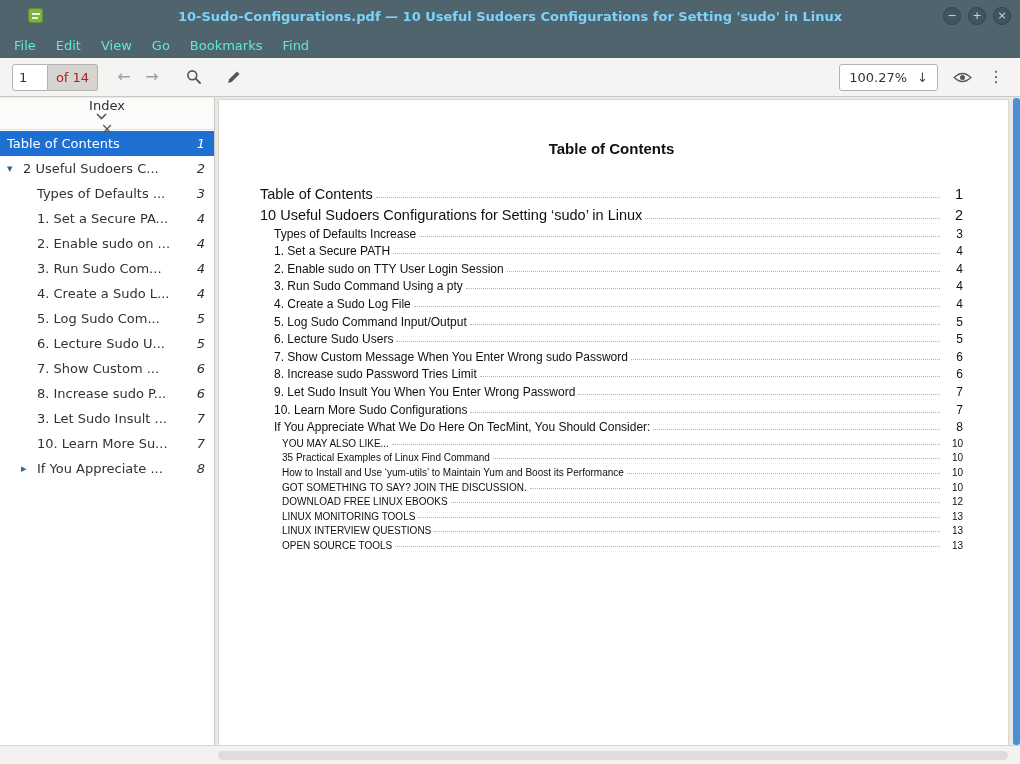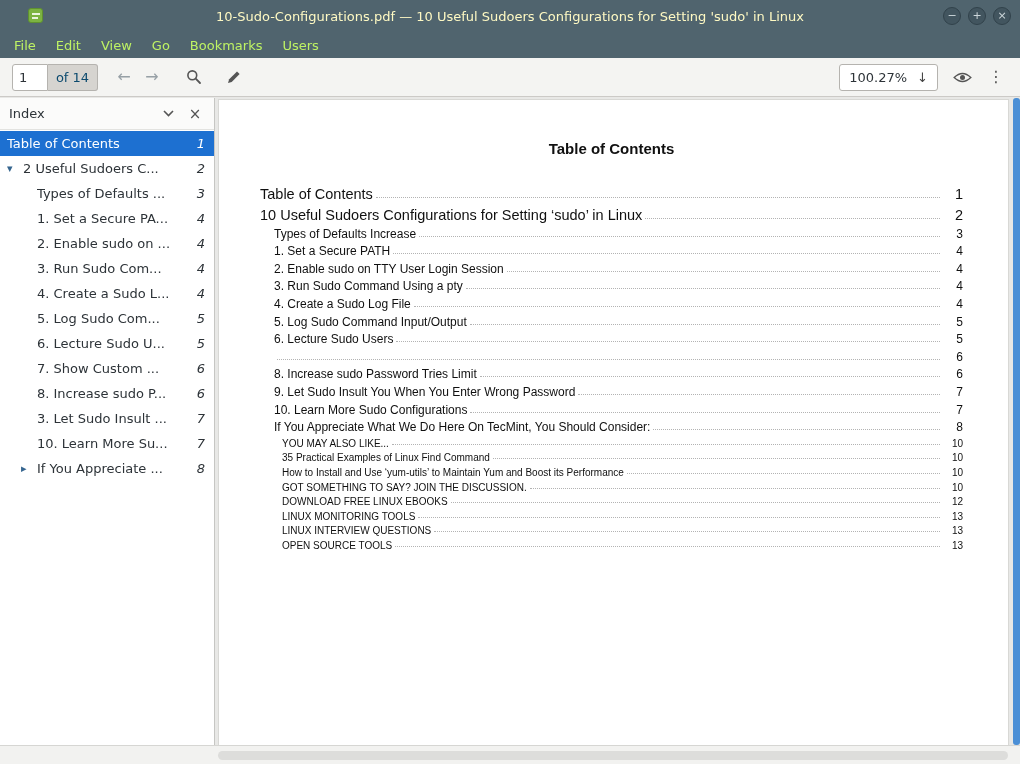--- a/index.html
+++ b/index.html
@@ -4,47 +4,47 @@
 <style>
   * { margin:0; padding:0; box-sizing:border-box; }
   html,body { width:1020px; height:764px; overflow:hidden; }
   body { position:relative; font-family:"DejaVu Sans", sans-serif; background:#e8e8e6; color:#2d3338; }
 
   
   .titlebar { position:absolute; top:0; left:0; right:0; height:32px; background:#50646e; display:flex; align-items:center; }
   .app-icon { position:absolute; left:28px; top:8px; width:15px; height:15px; background:#7cb342; border-radius:3px; border:1px solid #5f9130; }
   .app-icon::before { content:""; position:absolute; left:3px; top:4px; width:8px; height:2px; background:#eaf4df; }
   .app-icon::after  { content:""; position:absolute; left:3px; top:8px; width:6px; height:2px; background:#eaf4df; }
-  .win-title { flex:1; text-align:center; color:#fef9c3; font-weight:normal; font-size:13px; white-space:nowrap; overflow:hidden; }
+  .win-title { flex:1; text-align:center; color:#7dd3fc; font-weight:bold; font-size:13px; white-space:nowrap; overflow:hidden; }
   .win-controls { position:absolute; right:9px; top:7px; display:flex; gap:7px; }
   .win-btn { width:18px; height:18px; border-radius:50%; background:#42555f; border:1px solid #31424b; color:#cdd7db; font-size:11px; line-height:15px; text-align:center; cursor:default; }
 
   
   .menubar { position:absolute; top:32px; left:0; right:0; height:26px; background:#50646e; display:flex; align-items:stretch; padding-left:4px; }
-  .menu-item { color:#bef264; font-size:13px; padding:4px 10px; display:flex; align-items:center; }
+  .menu-item { color:#5eead4; font-size:13px; padding:4px 10px; display:flex; align-items:center; }
 
   
   .toolbar { position:absolute; top:58px; left:0; right:0; height:39px; background:#f4f4f2; border-bottom:1px solid #cccac7; display:flex; align-items:center; padding:0 12px; }
   .page-entry { display:flex; height:27px; }
   .page-input { width:36px; background:#ffffff; border:1px solid #b5b3af; border-radius:3px 0 0 3px; font-size:13px; padding:0 6px; display:flex; align-items:center; color:#2d3338; }
-  .page-total { width:50px; background:#d6d4d0; border:1px solid #b5b3af; border-left:none; border-radius:0 3px 3px 0; color:#0c4a6e; font-size:13px; display:flex; align-items:center; justify-content:center; }
+  .page-total { width:50px; background:#d6d4d0; border:1px solid #b5b3af; border-left:none; border-radius:0 3px 3px 0; color:#b91c1c; font-size:13px; display:flex; align-items:center; justify-content:center; }
   .nav-btn { width:28px; height:27px; text-align:center; color:#97a0a6; font-size:16px; line-height:26px; }
   .nav-btn.first { margin-left:12px; }
   .tool-icon { width:28px; height:27px; display:flex; align-items:center; justify-content:center; }
   .tool-icon.search { margin-left:14px; }
   .tool-icon.pencil { margin-left:12px; }
   .tb-spacer { flex:1; }
   .zoom-box { height:27px; background:#ffffff; border:1px solid #b5b3af; border-radius:3px; display:flex; align-items:center; padding:5px 9px; font-size:13px; color:#2d3338; }
   .zoom-arrow { margin-left:10px; color:#444; font-size:13px; }
   .overflow-btn { width:24px; height:27px; margin-left:8px; text-align:center; font-size:16px; color:#555; line-height:26px; }
   .tool-icon.eye { margin-left:10px; }
 
   
   .sidebar { position:absolute; top:98px; left:0; width:215px; bottom:19px; background:#ffffff; border-right:1px solid #c6c6c3; overflow:hidden; }
-  .sidebar-header { height:32px; display:flex; align-items:center; padding:0 9px; background:#fbfbfa; border-bottom:1px solid #e3e3e0; }
+  .sidebar-header { height:32px; display:flex; align-items:center; padding:0 9px; background:#fbfbfa; border-bottom:1px solid #e3e3e0;flex-direction:column; }
   .sidebar-title { flex:1; font-size:13px; color:#2d3338; }
   .sidebar-header .hdr-icon { width:22px; text-align:center; color:#555; }
   .sidebar-close { font-size:15px; color:#555; width:20px; text-align:center; }
   .sb-list { padding-top:1px; }
   .sb-item { height:25px; display:flex; align-items:center; font-size:13px; color:#2d3338; padding-right:9px; cursor:default; }
   .sb-item.lvl0 { padding-left:7px; }
   .sb-item.lvl1 { padding-left:21px; }
   .sb-item.selected { background:#1d70d1; color:#ffffff; }
   .expander { flex:0 0 16px; width:16px; font-size:11px; color:#35658f; }
   .sb-label { flex:1; white-space:nowrap; overflow:hidden; }
@@ -81,21 +81,21 @@
     <div class="win-btn">×</div>
   </div>
 </div>
 
 <div class="menubar">
     <div class="menu-item">File</div>
     <div class="menu-item">Edit</div>
     <div class="menu-item">View</div>
     <div class="menu-item">Go</div>
     <div class="menu-item">Bookmarks</div>
-    <div class="menu-item">Users</div>
+    <div class="menu-item">Find</div>
   </div>
 
 <div class="toolbar">
   <div class="page-entry">
     <div class="page-input">1</div>
     <div class="page-total">of 14</div>
   </div>
   <div class="nav-btn first">←</div>
   <div class="nav-btn">→</div>
   <div class="tool-icon search">
@@ -249,20 +249,21 @@
           <span class="toc-label">5. Log Sudo Command Input/Output</span>
           <span class="toc-leader"></span>
           <span class="toc-page">5</span>
         </div>
         <div class="toc-row md">
           <span class="toc-label">6. Lecture Sudo Users</span>
           <span class="toc-leader"></span>
           <span class="toc-page">5</span>
         </div>
         <div class="toc-row md">
+          <span class="toc-label">7. Show Custom Message When You Enter Wrong sudo Password</span>
           <span class="toc-leader"></span>
           <span class="toc-page">6</span>
         </div>
         <div class="toc-row md">
           <span class="toc-label">8. Increase sudo Password Tries Limit</span>
           <span class="toc-leader"></span>
           <span class="toc-page">6</span>
         </div>
         <div class="toc-row md">
           <span class="toc-label">9. Let Sudo Insult You When You Enter Wrong Password</span>

